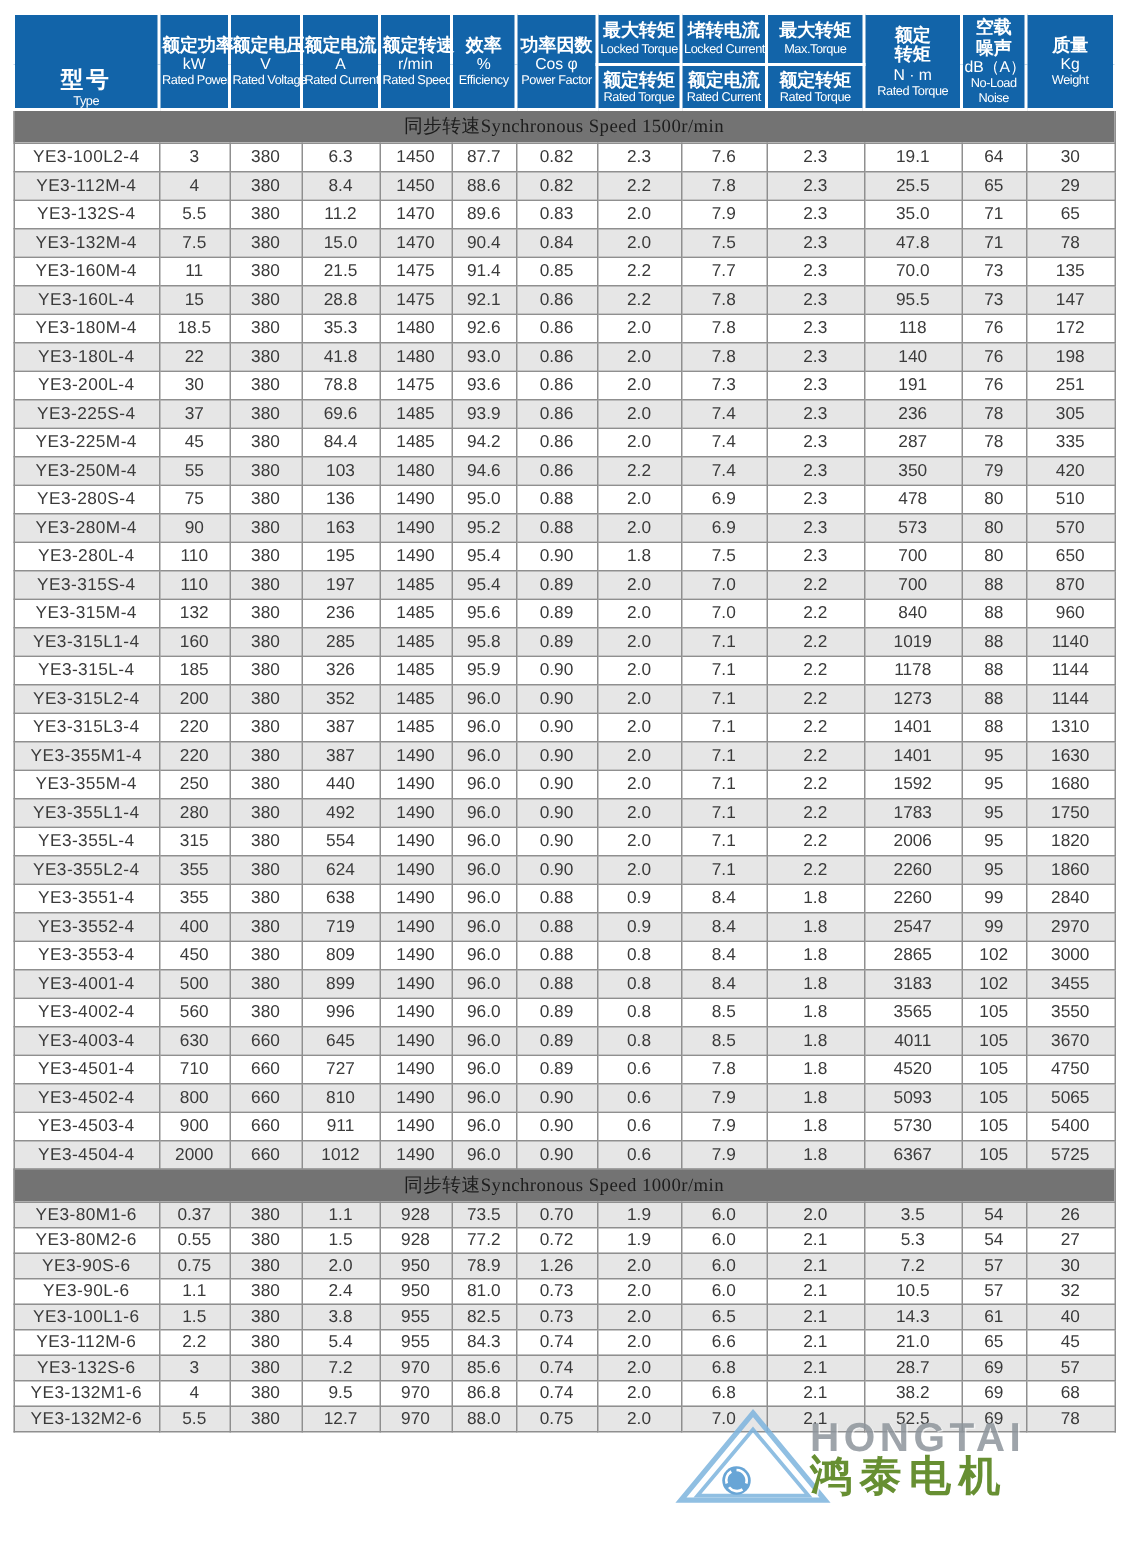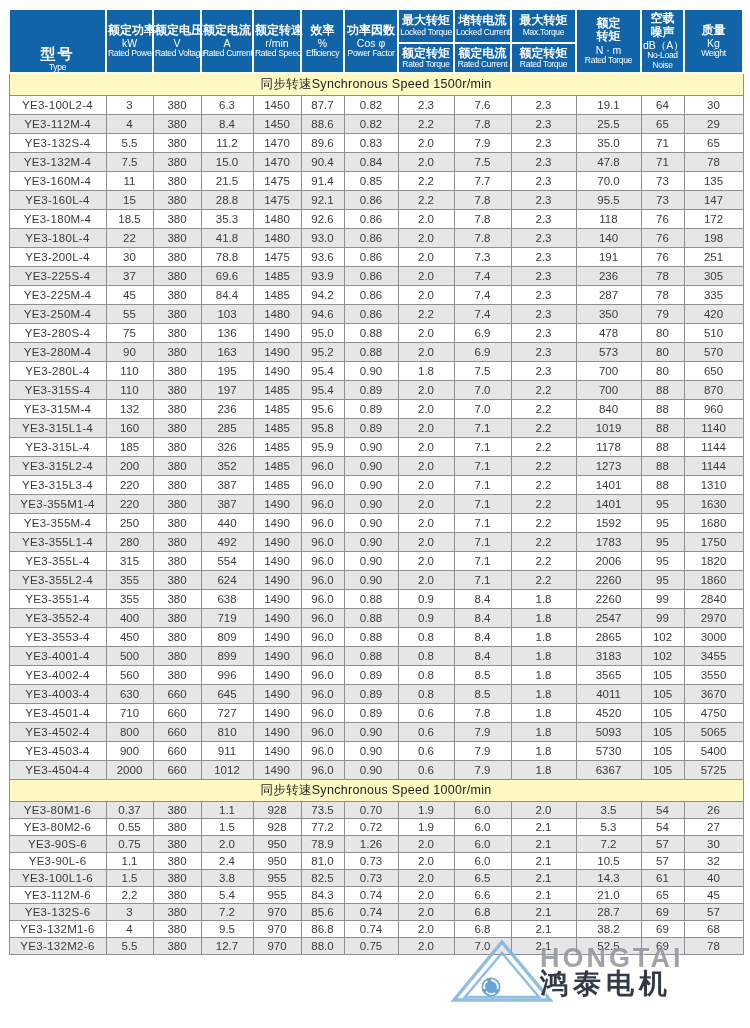--- a/index.html
+++ b/index.html
@@ -21,38 +21,38 @@
   .th-unit{font-size:10.5px;line-height:1.15;white-space:nowrap;}
   .th-en{font-size:8.5px;line-height:1.1;white-space:nowrap;letter-spacing:-0.3px;text-align:center;}
 
   
   tbody td{
     border:1px solid #8f8f8f;text-align:center;vertical-align:middle;
     color:#3a3a3a;font-size:11.5px;padding:0;white-space:nowrap;
   }
   tbody td:first-child{font-size:11.5px;letter-spacing:0.3px;}
   tr.sec{height:22px;}
-  tr.sec td{font-size:12.5px;color:#1c1c1c;background:#fef9c3;letter-spacing:0.3px;}
+  tr.sec td{font-size:12.5px;color:#1c1c1c;background:#737373;letter-spacing:0.3px;font-family:Liberation Serif, serif;}
   tr.s1{height:19px;} tr.s2{height:17px;}
   tr.gray td{background:#e6e6e6;}
   tr:not(.gray):not(.sec) td{background:#ffffff;}
 
   
   .watermark{
     position:absolute;left:450px;top:938px;display:flex;align-items:center;
     opacity:0.85;pointer-events:none;
   }
   .wm-tri{flex:0 0 auto;}
   .wm-txt{margin-left:-14px;line-height:1;}
   .wm-en{
     font-size:27px;font-weight:bold;color:#8e959c;letter-spacing:3px;
     text-shadow:1px 1px 0 rgba(255,255,255,0.7);
   }
   .wm-zh{
-    font-size:28px;font-weight:bold;color:#0f172a;letter-spacing:5px;
+    font-size:28px;font-weight:bold;color:#4d7c0f;letter-spacing:5px;
     margin-top:-2px;text-shadow:1px 1px 0 rgba(255,255,255,0.7);
   }
 </style>
 </head>
 <body>
 
 <div class="page">
 
   <table class="spec">
     <colgroup>

